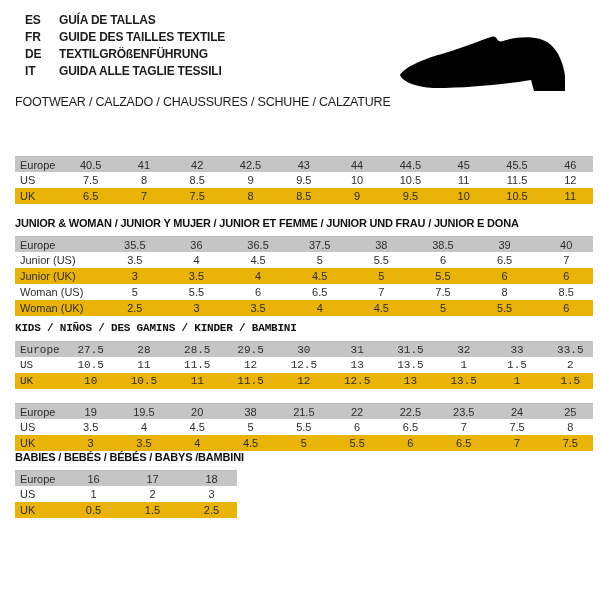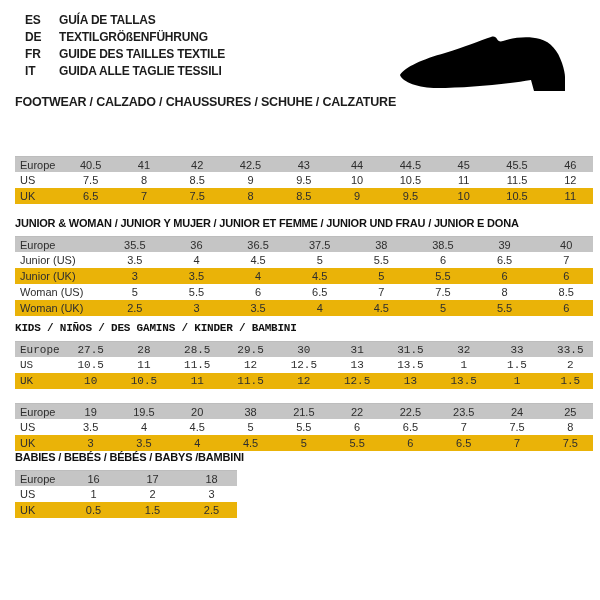--- a/index.html
+++ b/index.html
@@ -12,21 +12,21 @@
     font-family:"Liberation Sans", sans-serif;
     color:#1c1c1c;
     overflow:hidden;
   }
   
   .lang-row{line-height:17px;font-size:12px;font-weight:bold;letter-spacing:-0.2px;}
   .lang-row{padding-left:10px;}
   .lang-code{display:inline-block;width:34px;}
   .category-line{
     margin-top:15px;
-    font-size:12.5px;font-weight:bold;letter-spacing:-0.2px;
+    font-size:12.5px;font-weight:normal;letter-spacing:-0.2px;
   }
   .shoe{position:absolute;left:397px;top:32px;width:180px;height:68px;}
   
   .section-title{
     font-size:11px;font-weight:bold;letter-spacing:-0.2px;
     margin:0 0 7px 0;color:#111;
   }
   .size-section{margin:0;}
   .sec-man{margin-top:47px;}
   .sec-junior{margin-top:13px;}
@@ -50,24 +50,24 @@
 <body>
 
 <div class="page">
 
   <header>
     <div class="lang-list">
       <div class="lang-row">
         <span class="lang-code">ES</span><span class="lang-label">GUÍA DE TALLAS</span>
       </div>
       <div class="lang-row">
+        <span class="lang-code">FR</span><span class="lang-label">GUIDE DES TAILLES TEXTILE</span>
+      </div>
+      <div class="lang-row">
         <span class="lang-code">DE</span><span class="lang-label">TEXTILGRÖßENFÜHRUNG</span>
-      </div>
-      <div class="lang-row">
-        <span class="lang-code">FR</span><span class="lang-label">GUIDE DES TAILLES TEXTILE</span>
       </div>
       <div class="lang-row">
         <span class="lang-code">IT</span><span class="lang-label">GUIDA ALLE TAGLIE TESSILI</span>
       </div>
     </div>
 
     <div class="category-line">FOOTWEAR / CALZADO / CHAUSSURES / SCHUHE / CALZATURE</div>
 
     <svg class="shoe" viewBox="0 0 180 68" xmlns="http://www.w3.org/2000/svg" aria-hidden="true">
       <path fill="#000000" d="M 3 43

